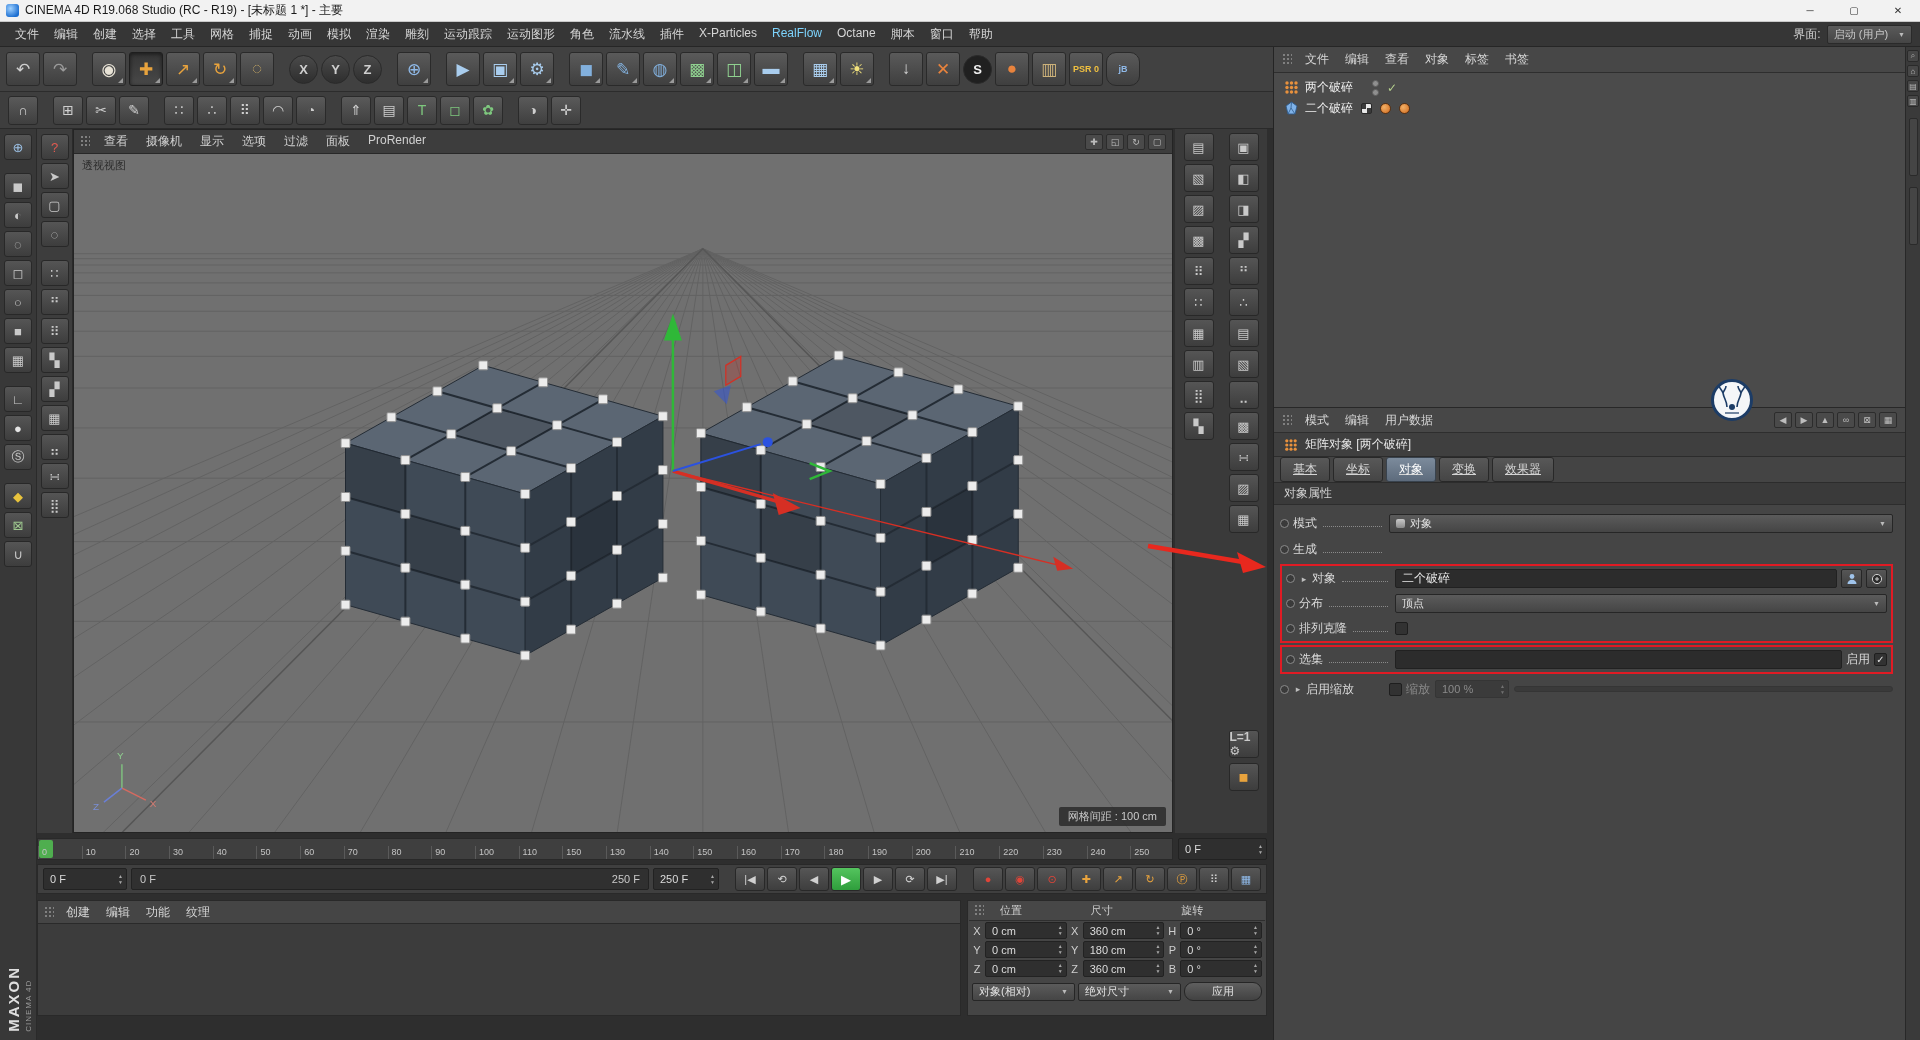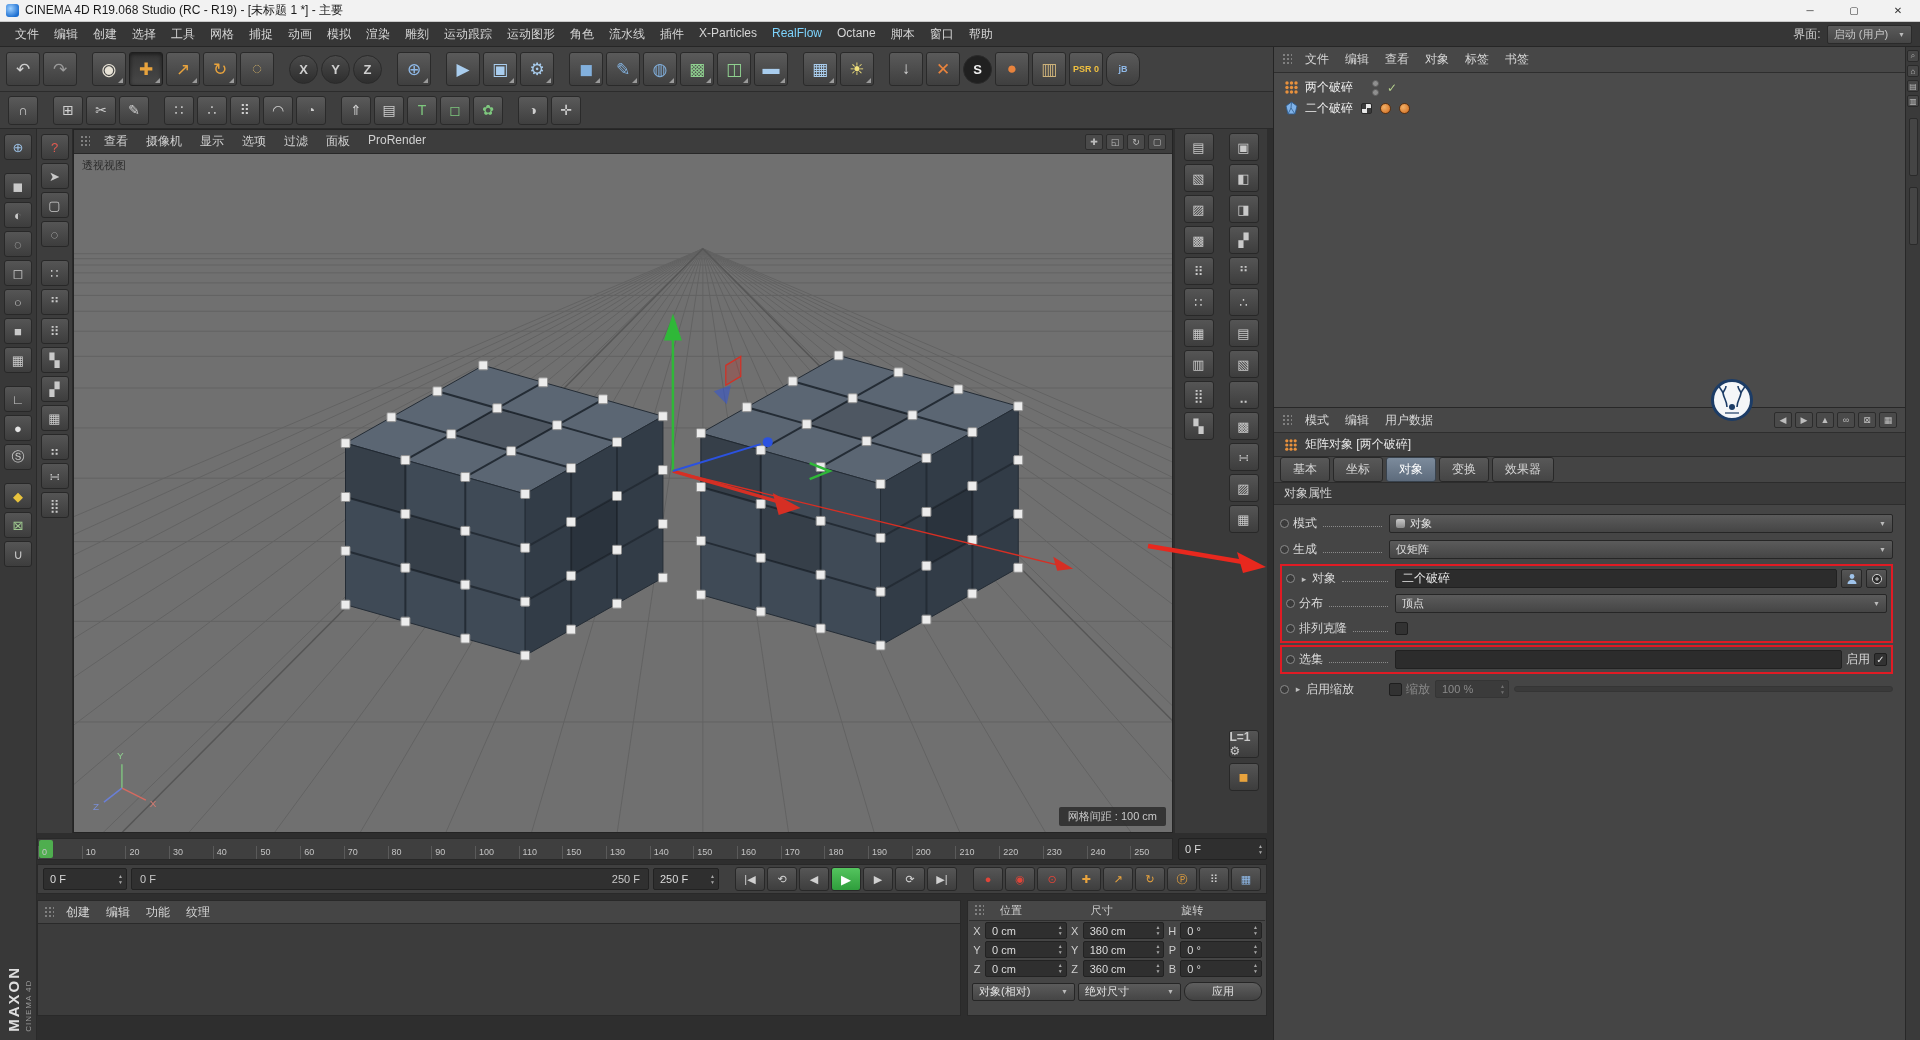--- a/index.html
+++ b/index.html
@@ -107,21 +107,21 @@
   .om-dots { display:flex; flex-direction:column; margin-left:14px; }
   .om-dots i { width:7px; height:7px; border-radius:50%; background:#8f8f8f; margin:1px 0; border:1px solid #5f5f5f; }
   .om-check { color:#b5d08e; font-size:12px; margin-left:3px; }
   .om-tag { width:11px; height:11px; margin-left:3px; border-radius:2px; flex:none; }
   .om-tag.checker { background:conic-gradient(#e8e8e8 0 25%, #3a3a3a 0 50%, #e8e8e8 0 75%, #3a3a3a 0); border:1px solid #2a2a2a; }
   .om-tag.dot { border-radius:50%; background:radial-gradient(circle at 35% 35%, #f2b066, #d06a1e); border:1px solid #5a3010; }
   .deer { position:absolute; left:435px; top:304px; width:46px; height:46px; }
   .am-menu { height:25px; background:#474747; border-bottom:1px solid #2e2e2e; display:flex; align-items:center; gap:2px; padding:0 8px; flex:none; }
   .am-nav { margin-left:auto; display:flex; gap:3px; }
   .am-title { height:24px; background:#3f3f3f; border-bottom:1px solid #2c2c2c; display:flex; align-items:center; gap:6px; padding:0 8px; color:#e6e6e6; flex:none; }
-  .am-tabs { height:26px; background:#444; border-bottom:1px solid #2c2c2c; display:flex; align-items:center; gap:3px; padding:0 6px; flex:none; }
+  .am-tabs { height:26px; background:#444; border-bottom:1px solid #2c2c2c; display:flex; align-items:center; gap:3px; padding:0 6px; flex:none;text-decoration:underline; }
   .am-tab { padding:3px 12px; background:linear-gradient(#585858,#454545); border:1px solid #282828; border-radius:3px; font-size:12px; color:#d6d6d6; }
   .am-tab.active { background:linear-gradient(#7c8b9c,#5d6b7c); color:#fff; border-color:#39434e; }
   .am-section { height:22px; background:#3a3a3a; border-bottom:1px solid #2d2d2d; display:flex; align-items:center; padding:0 10px; color:#d2d2d2; flex:none; }
   .am-rows { padding:5px 12px 0 6px; }
   .am-row { display:flex; align-items:center; height:26px; gap:4px; font-size:12px; color:#dadada; }
   .kdot { width:9px; height:9px; border-radius:50%; border:1px solid #8a8a8a; background:#3a3a3a; flex:none; }
   .expander { width:10px; font-size:9px; color:#bdbdbd; flex:none; text-align:center; }
   .lab { width:92px; flex:none; display:flex; align-items:center; gap:3px; }
   .leader { flex:1; border-bottom:1px dotted #8a8a8a; height:1px; margin:6px 3px 0; }
   .am-row .dropdown { flex:1; height:19px; }
@@ -1108,24 +1108,20 @@
           <span>对象</span>
           <span class="dd-arrow">▼</span>
         </div>
       </div>
       <div class="am-row">
         <span class="kdot"></span>
         <div class="lab">
           <span>生成</span>
           <span class="leader"></span>
         </div>
-        <div class="dropdown">
-          <span>仅矩阵</span>
-          <span class="dd-arrow">▼</span>
-        </div>
       </div>
 
       <div class="red-box">
         <div class="am-row">
           <span class="kdot"></span>
           <div class="lab">
             <span class="expander">▸</span>
             <span>对象</span>
             <span class="leader"></span>
           </div>

